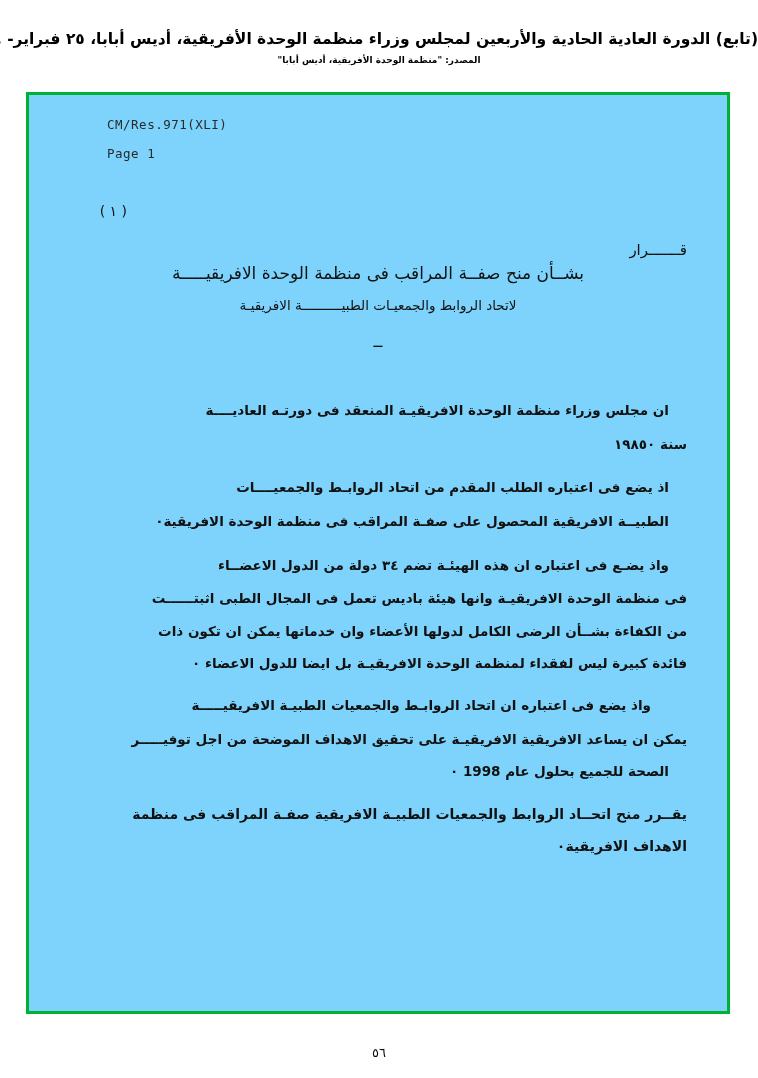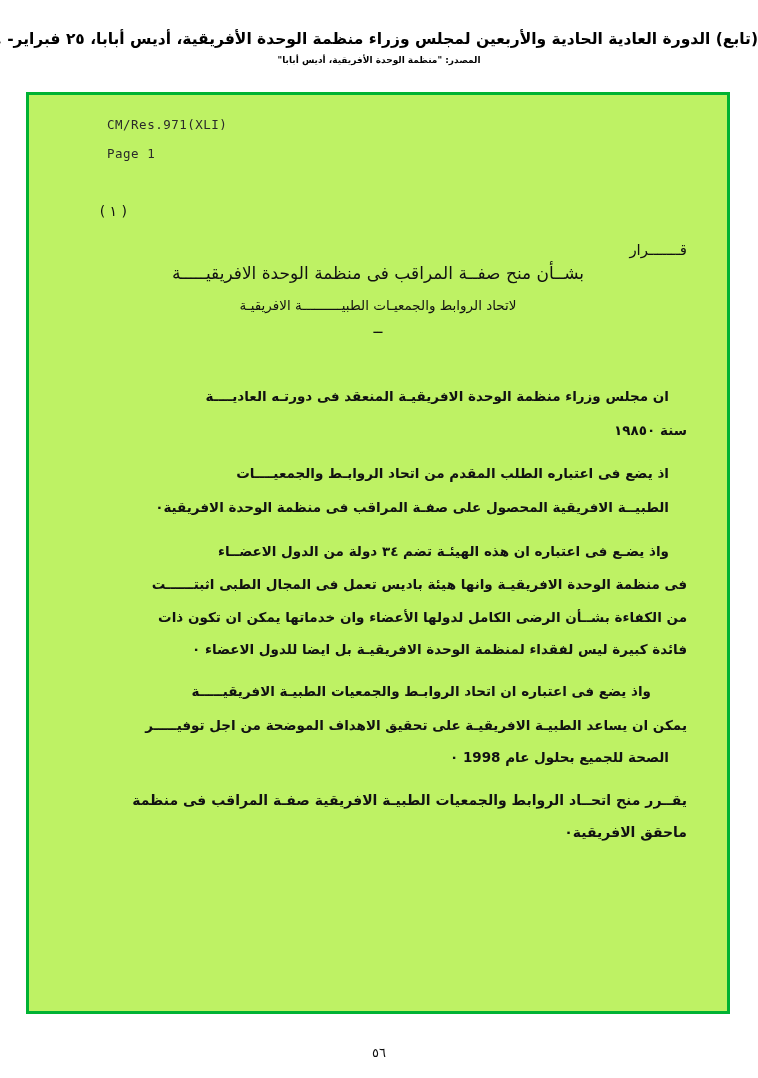--- a/index.html
+++ b/index.html
@@ -40,21 +40,21 @@
 
   
   .doc-frame {
     position: absolute;
     top: 92px;
     left: 26px;
     width: 704px;
     height: 922px;
     border: 3px solid #00b233;
     box-sizing: border-box;
-    background: #bef264;
+    background: #7dd3fc;
   }
 
   .doc-inner {
     position: absolute;
     top: 0; left: 0; right: 0; bottom: 0;
     padding: 22px 40px 20px 40px;
     box-sizing: border-box;
   }
 
   
@@ -94,21 +94,21 @@
   .title-sub1 {
     font-size: 17px;
     margin-top: 4px;
   }
   .title-sub2 {
     font-size: 13.5px;
     margin-top: 14px;
   }
   .title-dash {
     font-size: 15px;
-    margin-top: 6px;
+    margin-top: 20px;
     letter-spacing: 2px;
     font-family: Liberation Serif, serif;
   }
 
   .body-block {
     direction: rtl;
     text-align: right;
     margin-top: 46px;
     font-size: 13.5px;
     line-height: 2.05;
@@ -166,22 +166,22 @@
     <div class="body-block">
       <p class="para indent-1">ان مجلس وزراء منظمة الوحدة الافريقيـة المنعقد فى دورتـه العاديــــة</p>
       <p class="para">سنة ١٩٨٥٠</p>
       <p class="para indent-1 gap-top">اذ يضع  فى اعتباره الطلب  المقدم من اتحاد الروابـط والجمعيــــات</p>
       <p class="para indent-1">الطبيــة الافريقية المحصول   على صفـة المراقب فى منظمة الوحدة الافريقية٠</p>
       <p class="para indent-1 gap-top">واذ يضـع  فى اعتباره ان هذه الهيئـة تضم ٣٤ دولة من الدول الاعضــاء</p>
       <p class="para tight">فى منظمة الوحدة الافريقيـة وانها هيئة باديس تعمل  فى المجال الطبى اثبتــــــت</p>
       <p class="para tight">من الكفاءة بشــأن الرضى الكامل لدولها اﻷعضاء وان خدماتها يمكن ان تكون    ذات</p>
       <p class="para tight">فائدة كبيرة ليس لفقداء لمنظمة الوحدة الافريقيـة بل  ايضا للدول الاعضاء ٠</p>
       <p class="para indent-2 gap-top">واذ يضع فى اعتباره ان اتحاد الروابـط والجمعيات الطبيـة الافريقيـــــة</p>
-      <p class="para tight">يمكن ان يساعد الطبيـة الافريقيـة على تحقيق الاهداف الموضحة من اجل  توفيـــــر</p>
+      <p class="para tight">يمكن ان يساعد الافريقية الافريقيـة على تحقيق الاهداف الموضحة من اجل  توفيـــــر</p>
       <p class="para indent-1 tight">الصحة للجميع بحلول عام 1998   ٠</p>
       <p class="para bold-last gap-top">يقــرر منح  اتحــاد الروابط  والجمعيات الطبيـة الافريقية صفـة المراقب فى منظمة</p>
-      <p class="para bold-last">ماحقق الافريقية٠</p>
+      <p class="para bold-last">الاهداف الافريقية٠</p>
     </div>
 
   </div>
 </div>
 
 <div class="page-number">٥٦</div>
 
 </body></html>

